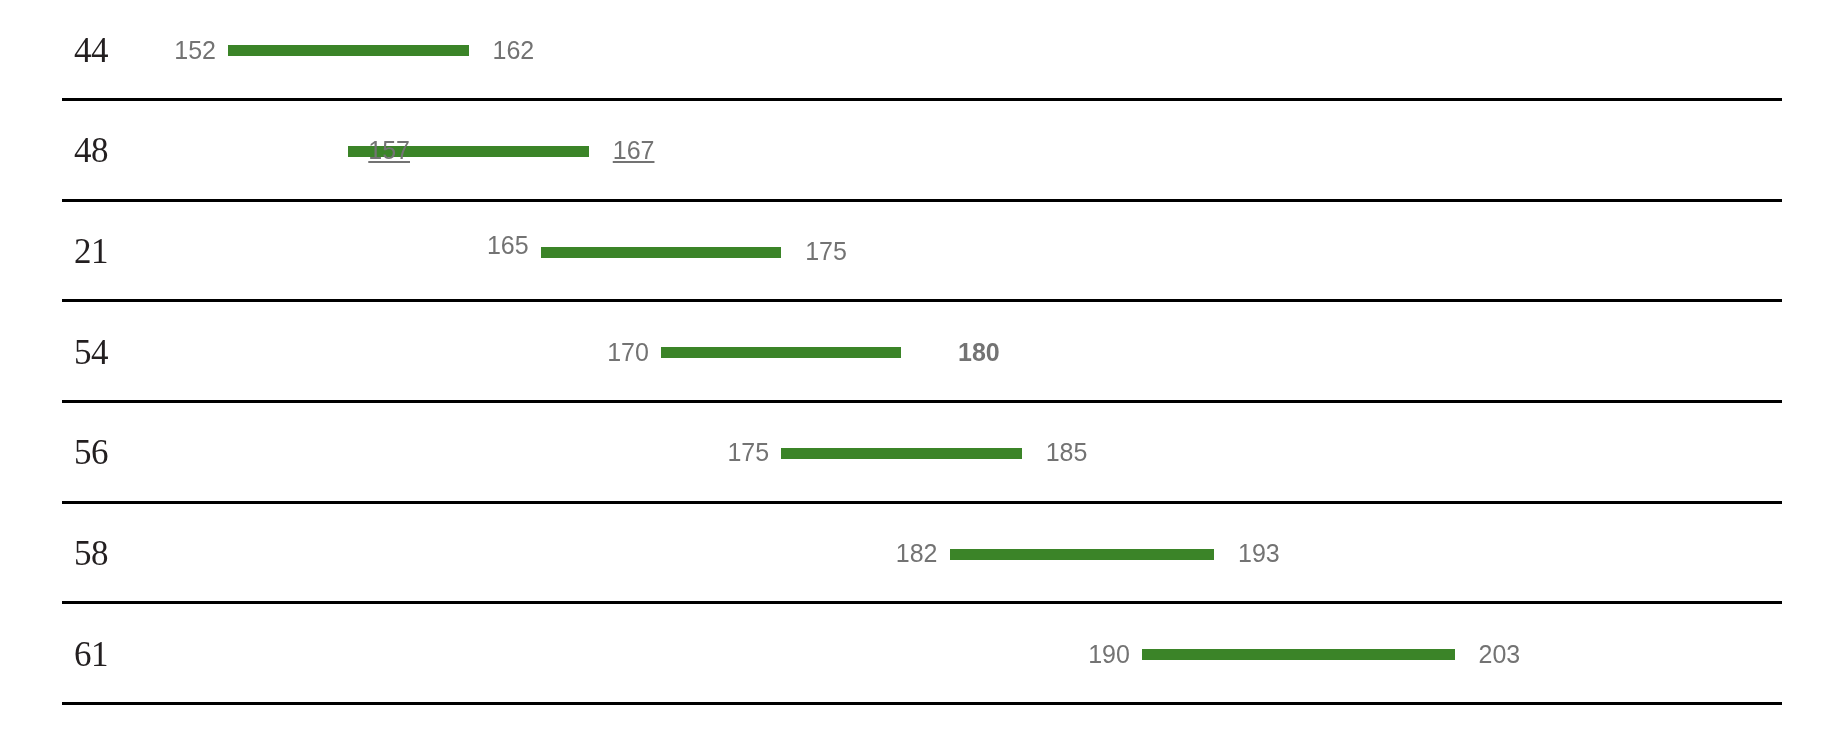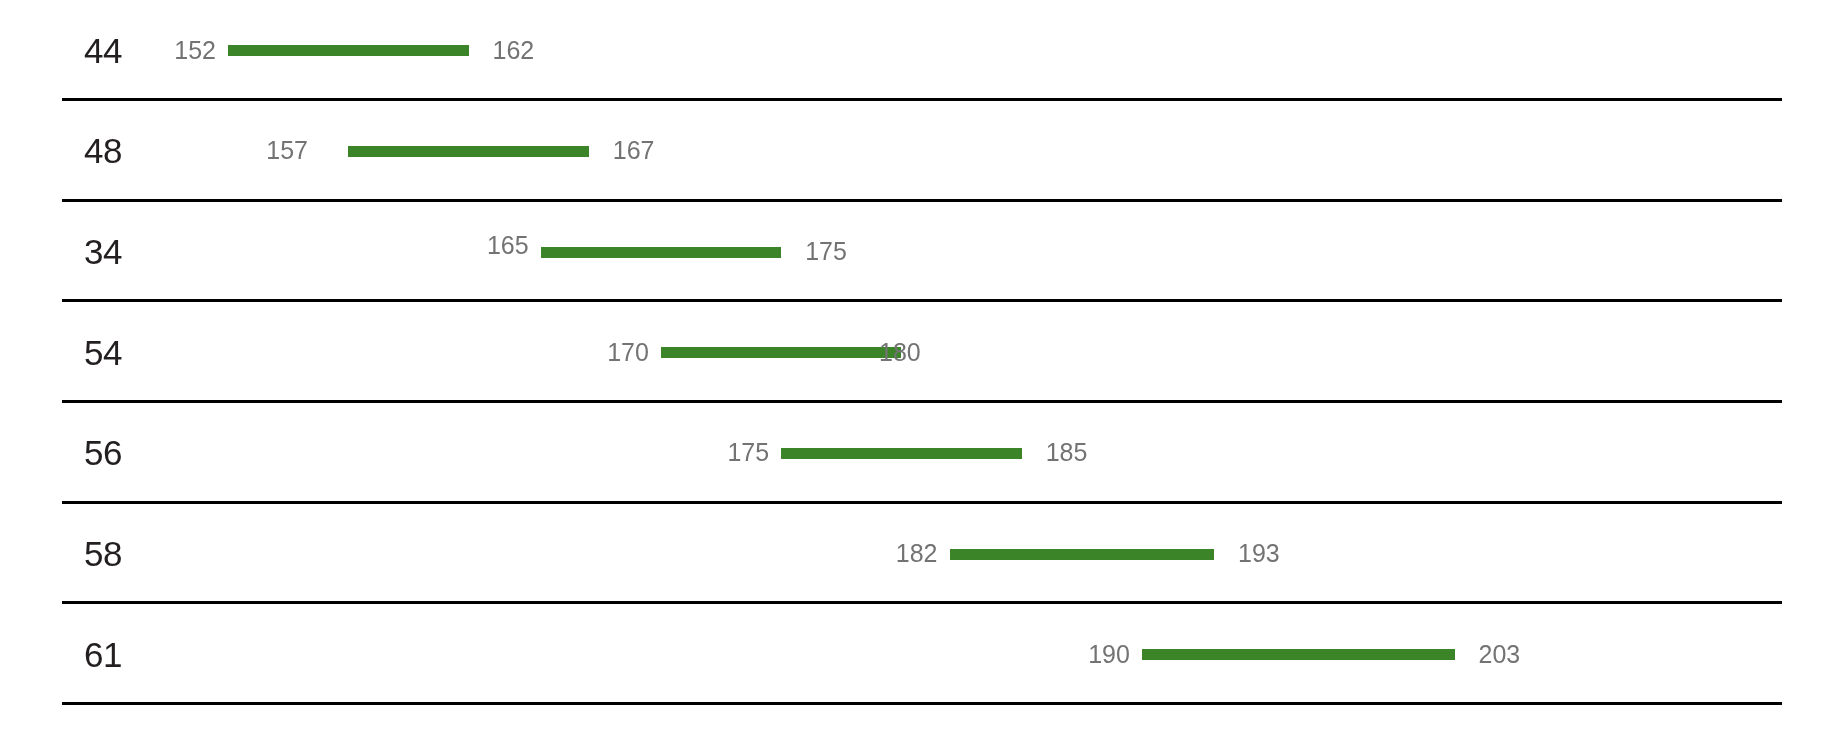--- a/index.html
+++ b/index.html
@@ -29,25 +29,25 @@
   }
   .row-sep {
     position: absolute;
     left: 62px;
     width: 1720px;
     height: 3px;
     background: #000000;
   }
   .row-label {
     position: absolute;
-    left: 84px;
+    left: 74px;
     font-size: 35px;
     letter-spacing: -0.5px;
     color: #231f20;
-    font-family: Liberation Sans, sans-serif;
+    font-family: Liberation Serif, serif;
     white-space: nowrap;
     line-height: 1;
   }
   .bar {
     position: absolute;
     height: 11px;
     border-radius: 0px;
   }
   .endpoint-label {
     position: absolute;
@@ -67,36 +67,36 @@
     <div class="row" style="top: 0.3px;">
       <div class="row-label" style="top: 32.35px;">44</div>
       <div class="bar" style="left: 228px; width: 240.5px; top: 44.85px; background: rgb(59, 132, 40);"></div>
       <div class="endpoint-label start" style="right: 1616px; top: 37.35px;">152</div>
       <div class="endpoint-label end" style="left: 480.5px; top: 37.35px;">162</div>
       <div class="row-sep" style="top: 97.7px; background: rgb(0, 0, 0);"></div>
     </div>
     <div class="row" style="top: 101px;">
       <div class="row-label" style="top: 32.35px;">48</div>
       <div class="bar" style="left: 348.25px; width: 240.5px; top: 44.85px; background: rgb(59, 132, 40);"></div>
-      <div class="endpoint-label start" style="right: 1524px; top: 37.35px;">157</div>
-      <div class="endpoint-label end" style="left: 600.75px; top: 37.35px;">167</div>
+      <div class="endpoint-label start" style="right: 1422px; top: 37.35px; text-decoration: underline;">157</div>
+      <div class="endpoint-label end" style="left: 600.75px; top: 37.35px; text-decoration: underline;">167</div>
       <div class="row-sep" style="top: 97.7px; background: rgb(0, 0, 0);"></div>
     </div>
     <div class="row" style="top: 201.7px;">
-      <div class="row-label" style="top: 32.35px;">34</div>
+      <div class="row-label" style="top: 32.35px;">21</div>
       <div class="bar" style="left: 540.65px; width: 240.5px; top: 44.85px; background: rgb(59, 132, 40);"></div>
       <div class="endpoint-label start" style="right: 1303.35px; top: 31px;">165</div>
       <div class="endpoint-label end" style="left: 793.15px; top: 37.35px;">175</div>
       <div class="row-sep" style="top: 97.7px; background: rgb(0, 0, 0);"></div>
     </div>
     <div class="row" style="top: 302.4px; border-radius: 19px;">
       <div class="row-label" style="top: 32.35px;">54</div>
       <div class="bar" style="left: 660.9px; width: 240.5px; top: 44.85px; background: rgb(59, 132, 40);"></div>
       <div class="endpoint-label start" style="right: 1183.1px; top: 37.35px;">170</div>
-      <div class="endpoint-label end" style="left: 867px; top: 37.35px;">180</div>
+      <div class="endpoint-label end" style="left: 946px; top: 37.35px; font-weight: bold;">180</div>
       <div class="row-sep" style="top: 97.7px; background: rgb(0, 0, 0);"></div>
     </div>
     <div class="row" style="top: 403.1px;">
       <div class="row-label" style="top: 32.35px;">56</div>
       <div class="bar" style="left: 781.15px; width: 240.5px; top: 44.85px; background: rgb(59, 132, 40);"></div>
       <div class="endpoint-label start" style="right: 1062.85px; top: 37.35px;">175</div>
       <div class="endpoint-label end" style="left: 1033.65px; top: 37.35px;">185</div>
       <div class="row-sep" style="top: 97.7px; background: rgb(0, 0, 0);"></div>
     </div>
     <div class="row" style="top: 503.8px;">

